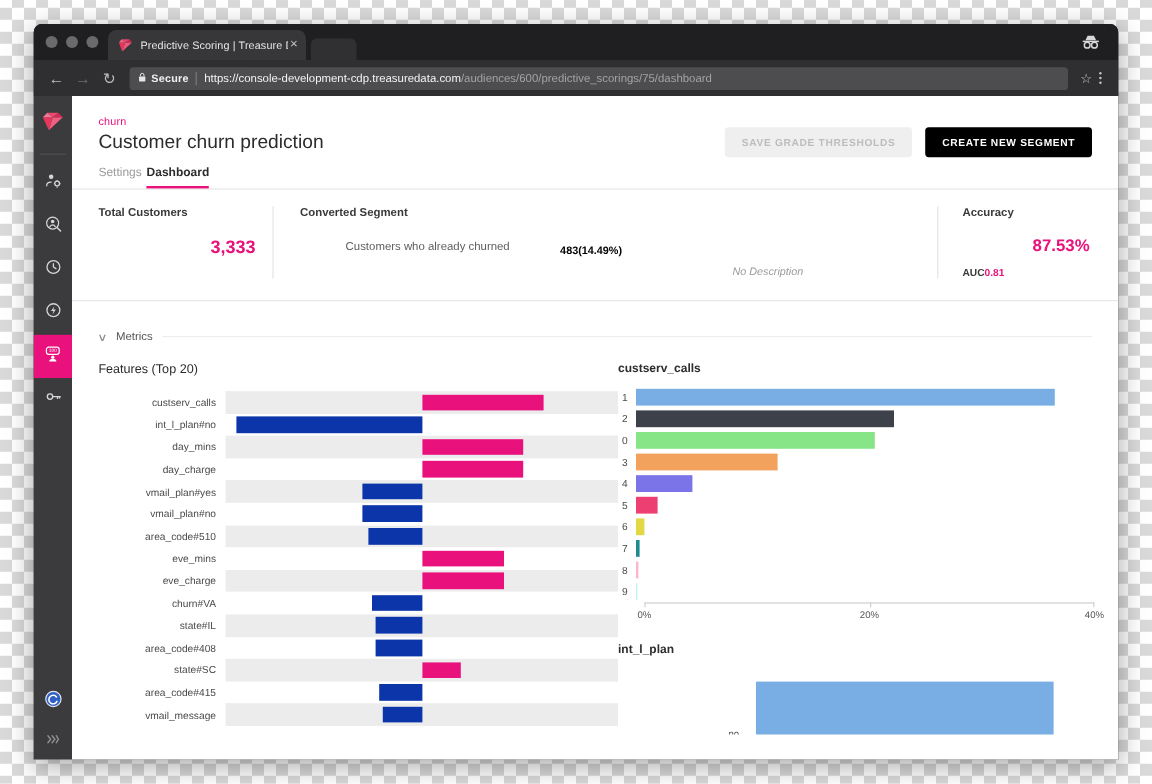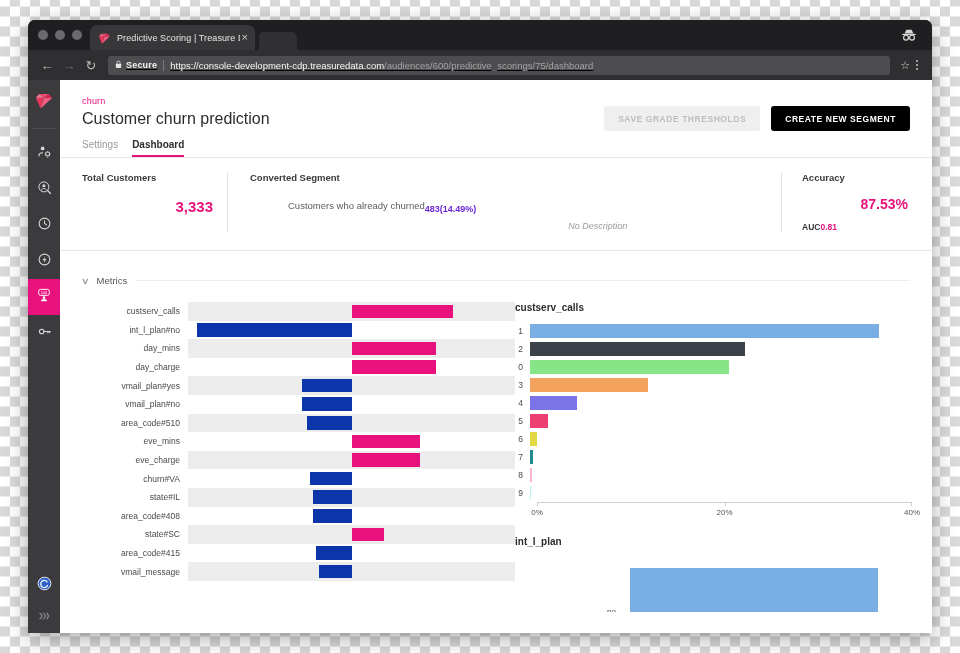--- a/index.html
+++ b/index.html
@@ -34,21 +34,21 @@
   #tabclose{font-size:11px;color:#c9c9c9;margin:0 7px 0 2px;line-height:1}
   #tab2{position:absolute;left:231px;top:12px;width:38px;height:18px;background:#303033;border-radius:5px 5px 0 0;}
   #incognito{position:absolute;right:14px;top:6px;width:18px;height:18px;}
 
   
   #navbar{height:30px;background:#2f2f31;display:flex;align-items:center;padding:0 8px;}
   .navbtn{width:22px;height:22px;display:flex;align-items:center;justify-content:center;
           color:#bbb;font-size:13px;flex:0 0 auto;}
   #omnibox{
     flex:1 1 auto;height:19px;background:#4d4d50;border-radius:3px;margin:0 6px;
-    display:flex;align-items:center;padding:0 6px;overflow:hidden;text-decoration:underline;
+    display:flex;align-items:center;padding:0 6px;overflow:hidden;
   }
   #lock{font-size:8px;color:#dcdcdc;margin-right:3px}
   #secure{font-size:9px;color:#f0f0f0;font-weight:bold;letter-spacing:.2px}
   #sep{width:1px;height:11px;background:#7b7b7e;margin:0 6px}
   #urlhost{font-size:9.5px;color:#f4f4f4;white-space:nowrap}
   #urlpath{font-size:9.5px;color:#a3a3a6;white-space:nowrap}
   #star{color:#c5c5c5;font-size:11px;margin-left:4px}
   #kebab{color:#c5c5c5;font-size:12px;width:14px;text-align:center;line-height:6px;
          display:flex;flex-direction:column;align-items:center;gap:2px}
   #kebab i{width:2px;height:2px;background:#c5c5c5;border-radius:50%;display:block}
@@ -64,40 +64,40 @@
   #logo{height:42px;display:flex;align-items:center;justify-content:center}
   #railbottom{position:absolute;bottom:0;left:0;right:0}
 
   
   #content{flex:1 1 auto;position:relative;overflow:hidden;background:#fff}
 
   
   #hdr{padding:16px 22px 0 22px;position:relative;border-bottom:1px solid #e7e7e7}
   #crumb{font-size:9px;color:#e9117c;letter-spacing:.2px}
   #ptitle{font-size:16px;color:#2c2c2c;margin-top:4px;font-weight:normal}
-  #tabs{display:flex;gap:14px;margin-top:11px}
+  #tabs{display:flex;gap:4px;margin-top:11px}
   .ptab{font-size:10px;color:#9a9a9a;padding-bottom:7px;position:relative}
   .ptab.sel{color:#2c2c2c;font-weight:bold}
   .ptab.sel::after{content:"";position:absolute;left:0;right:0;bottom:0;height:2px;background:#e9117c}
   #hdrbtns{position:absolute;right:22px;top:26px;display:flex;gap:11px}
   .btn{height:25px;border-radius:3px;display:flex;align-items:center;justify-content:center;
        font-size:8.5px;font-weight:bold;letter-spacing:.55px;padding:0 14px}
   #btn-save{background:#efefef;color:#bdbdbd}
   #btn-create{background:#000000;color:#fff}
 
   
   #stats{display:flex;align-items:flex-start;padding:14px 0 18px 0;border-bottom:1px solid #e7e7e7;position:relative}
   #st-total{width:145px;padding:0 0 0 22px;flex:0 0 auto}
   .stlabel{font-size:9.5px;color:#3a3a3a;font-weight:bold}
   #st-totalval{font-size:15px;color:#e9117c;font-weight:bold;text-align:right;margin-top:15px;padding-right:14px}
   .vdiv{width:1px;background:#e4e4e4;align-self:stretch;margin-top:0}
   #st-conv{flex:1 1 auto;padding-left:22px;position:relative}
   #convrow{display:flex;align-items:flex-start;margin-top:17px}
   #convname{font-size:9.5px;color:#5d5d5d;margin-left:38px}
-  #convval{font-size:13px;color:#6d28d9;font-weight:bold}
+  #convval{margin-left:42px;font-size:13px;color:#000000;font-weight:bold}
   #convval span{font-size:9px}
   #nodesc{font-size:9px;color:#9a9a9a;font-style:italic;margin-left:92px;align-self:center;position:relative;top:18px}
   #st-acc{width:130px;flex:0 0 auto;padding-left:20px}
   #accval{font-size:14px;color:#e9117c;font-weight:bold;text-align:right;margin-top:13px;padding-right:24px}
   #aucrow{display:flex;justify-content:flex-start;margin-top:10px;padding-right:24px}
   #auclabel{font-size:8.5px;color:#3a3a3a;font-weight:bold}
   #aucval{font-size:8.5px;color:#e9117c;font-weight:bold}
 
   
   #metricsbar{display:flex;align-items:center;gap:8px;padding:24px 22px 0 22px}
@@ -335,20 +335,21 @@
 
       <div id="metricsbar">
         <span id="metchev">∨</span>
         <span id="metlabel">Metrics</span>
         <span id="metline"></span>
       </div>
 
       <div id="charts">
 
         <div id="leftchart">
+          <div id="ftitle">Features (Top 20)</div>
           <div id="frows">
               <div class="frow alt">
                 <div class="flabel">custserv_calls</div>
                 <div class="ftrack">
                   <div class="fbar pos" style="left: 50%; width: 31.0625%;"></div>
                 </div>
               </div>
               <div class="frow">
                 <div class="flabel">int_l_plan#no</div>
                 <div class="ftrack">

